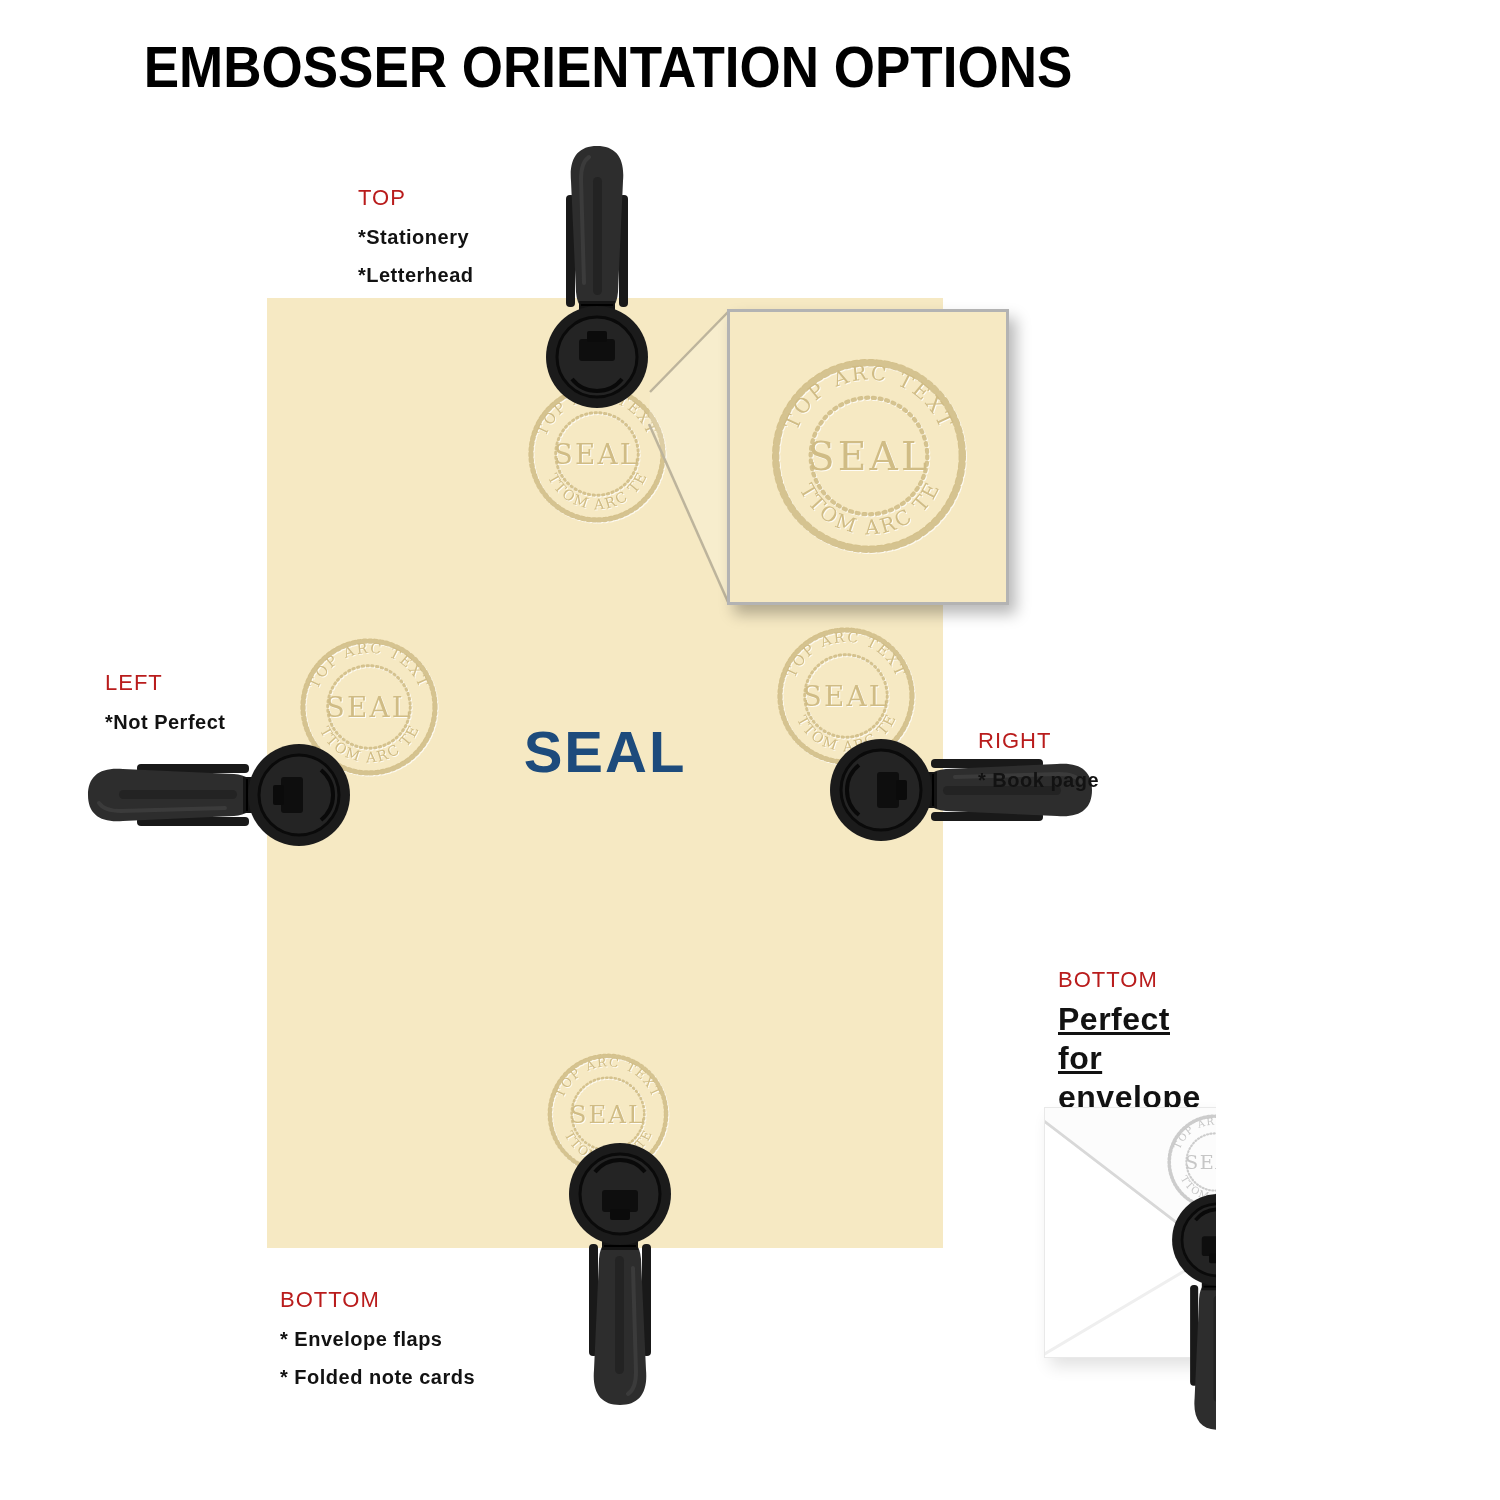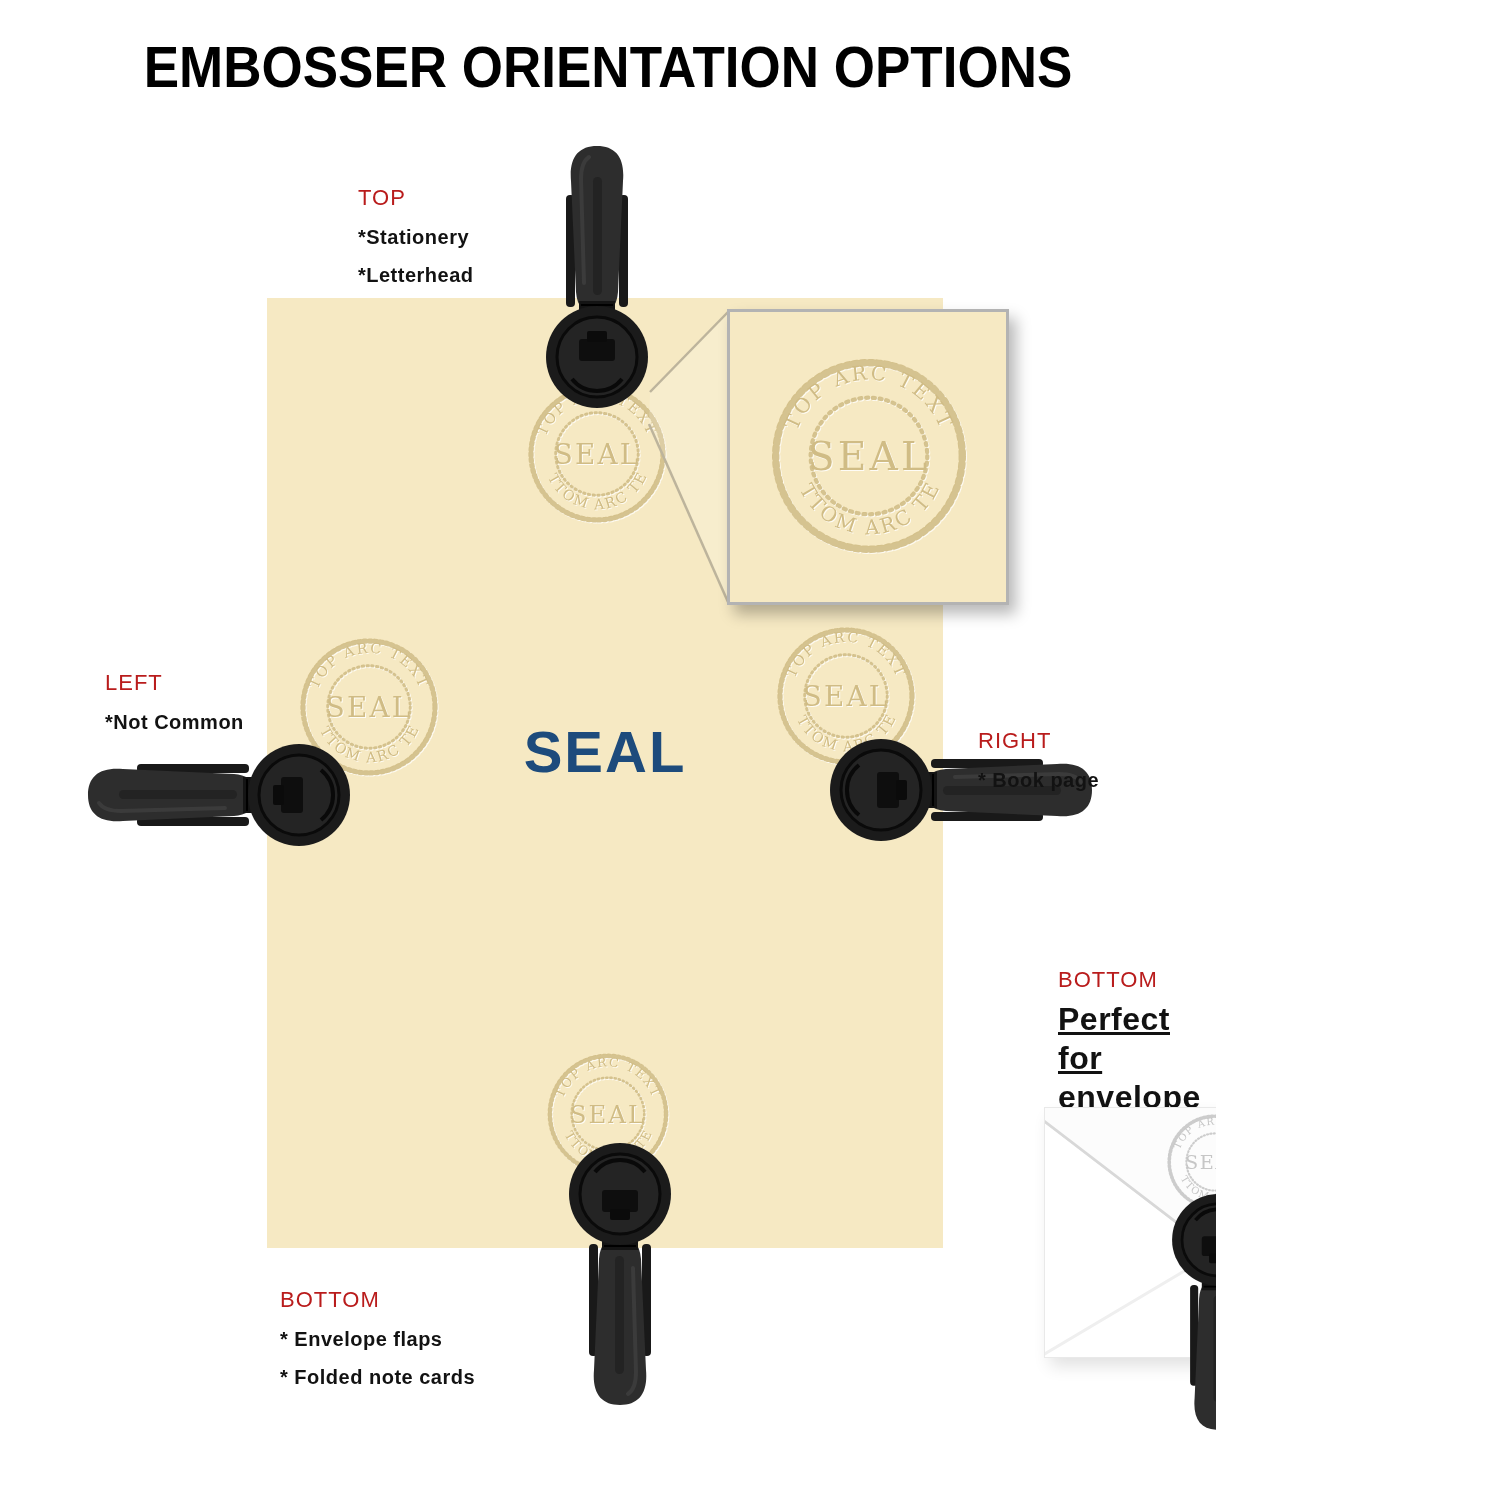--- a/index.html
+++ b/index.html
@@ -176,21 +176,21 @@
   </div>
 
   <div class="label-block label-top">
     <div class="label-heading">TOP</div>
     <div class="label-item">*Stationery</div>
     <div class="label-item">*Letterhead</div>
   </div>
 
   <div class="label-block label-left">
     <div class="label-heading">LEFT</div>
-    <div class="label-item">*Not Common</div>
+    <div class="label-item">*Not Perfect</div>
   </div>
 
   <div class="label-block label-right">
     <div class="label-heading">RIGHT</div>
     <div class="label-item">* Book page</div>
   </div>
 
   <div class="label-block label-bottom">
     <div class="label-heading">BOTTOM</div>
     <div class="label-item">* Envelope flaps</div>

